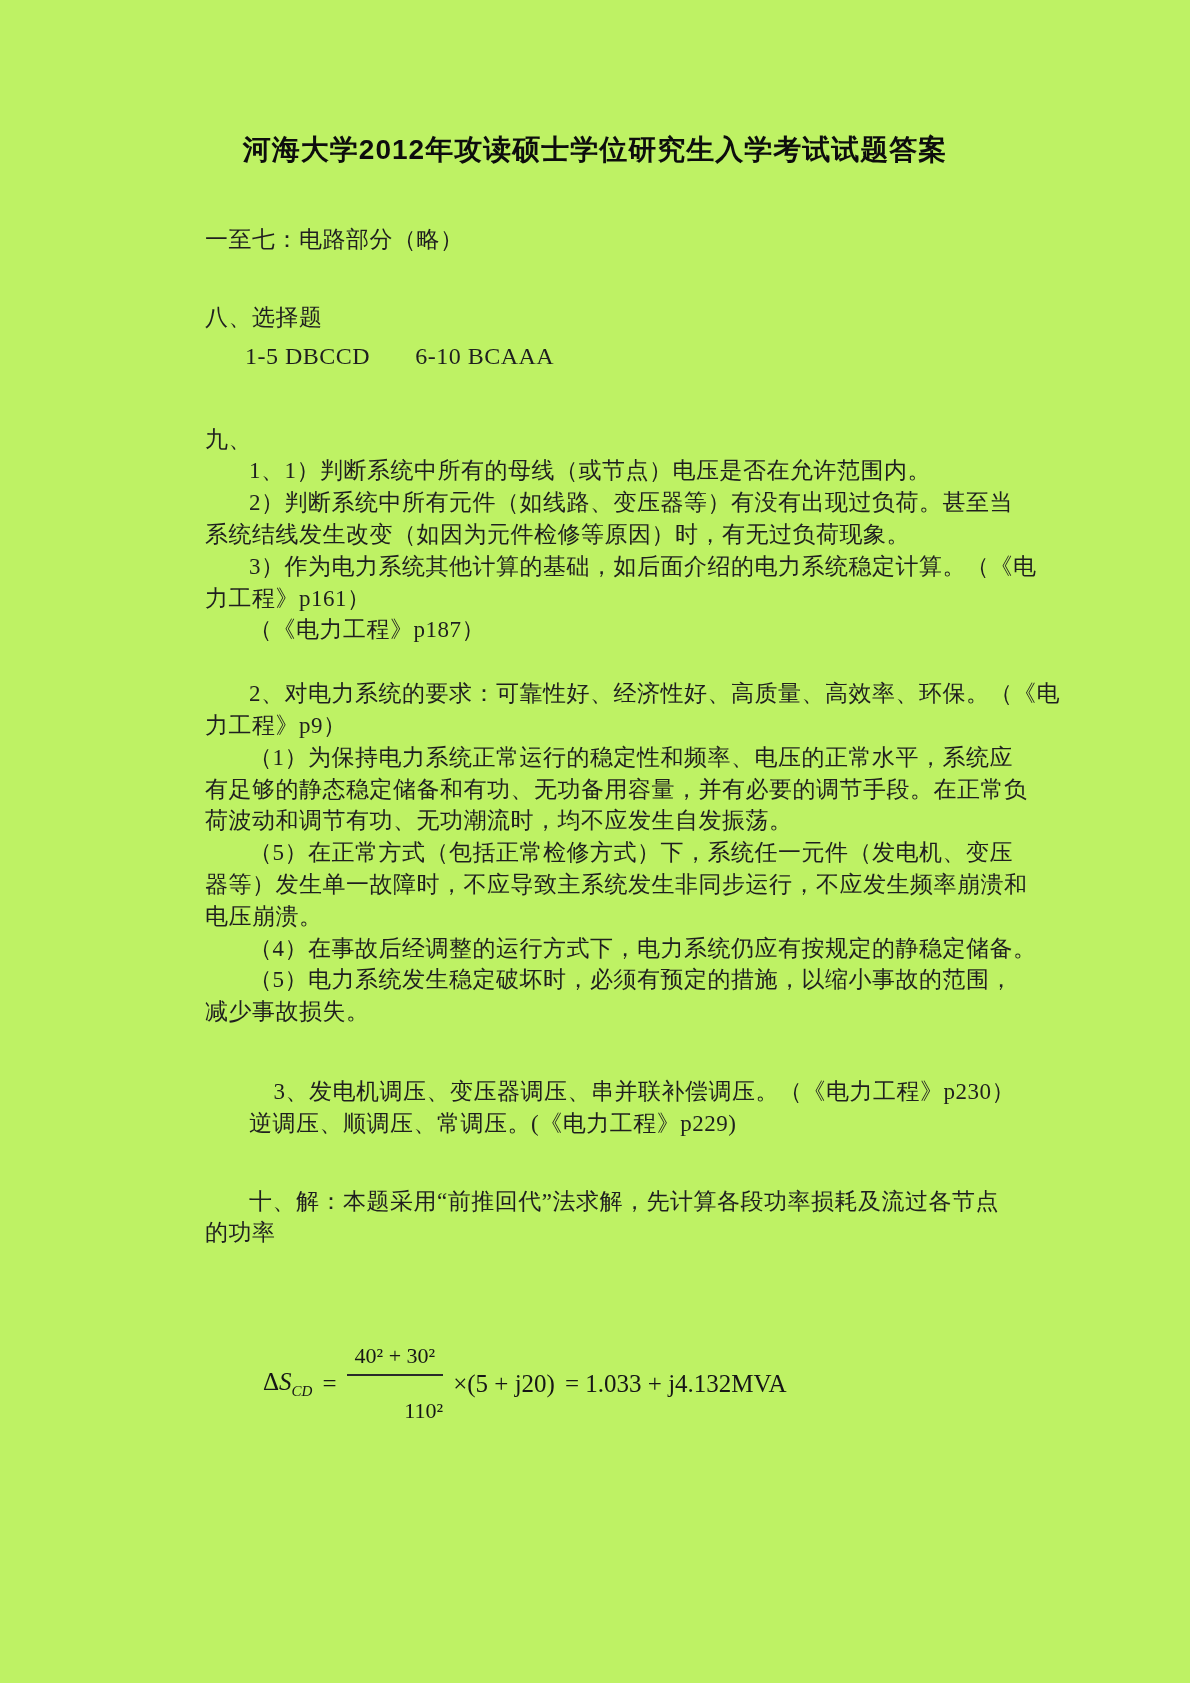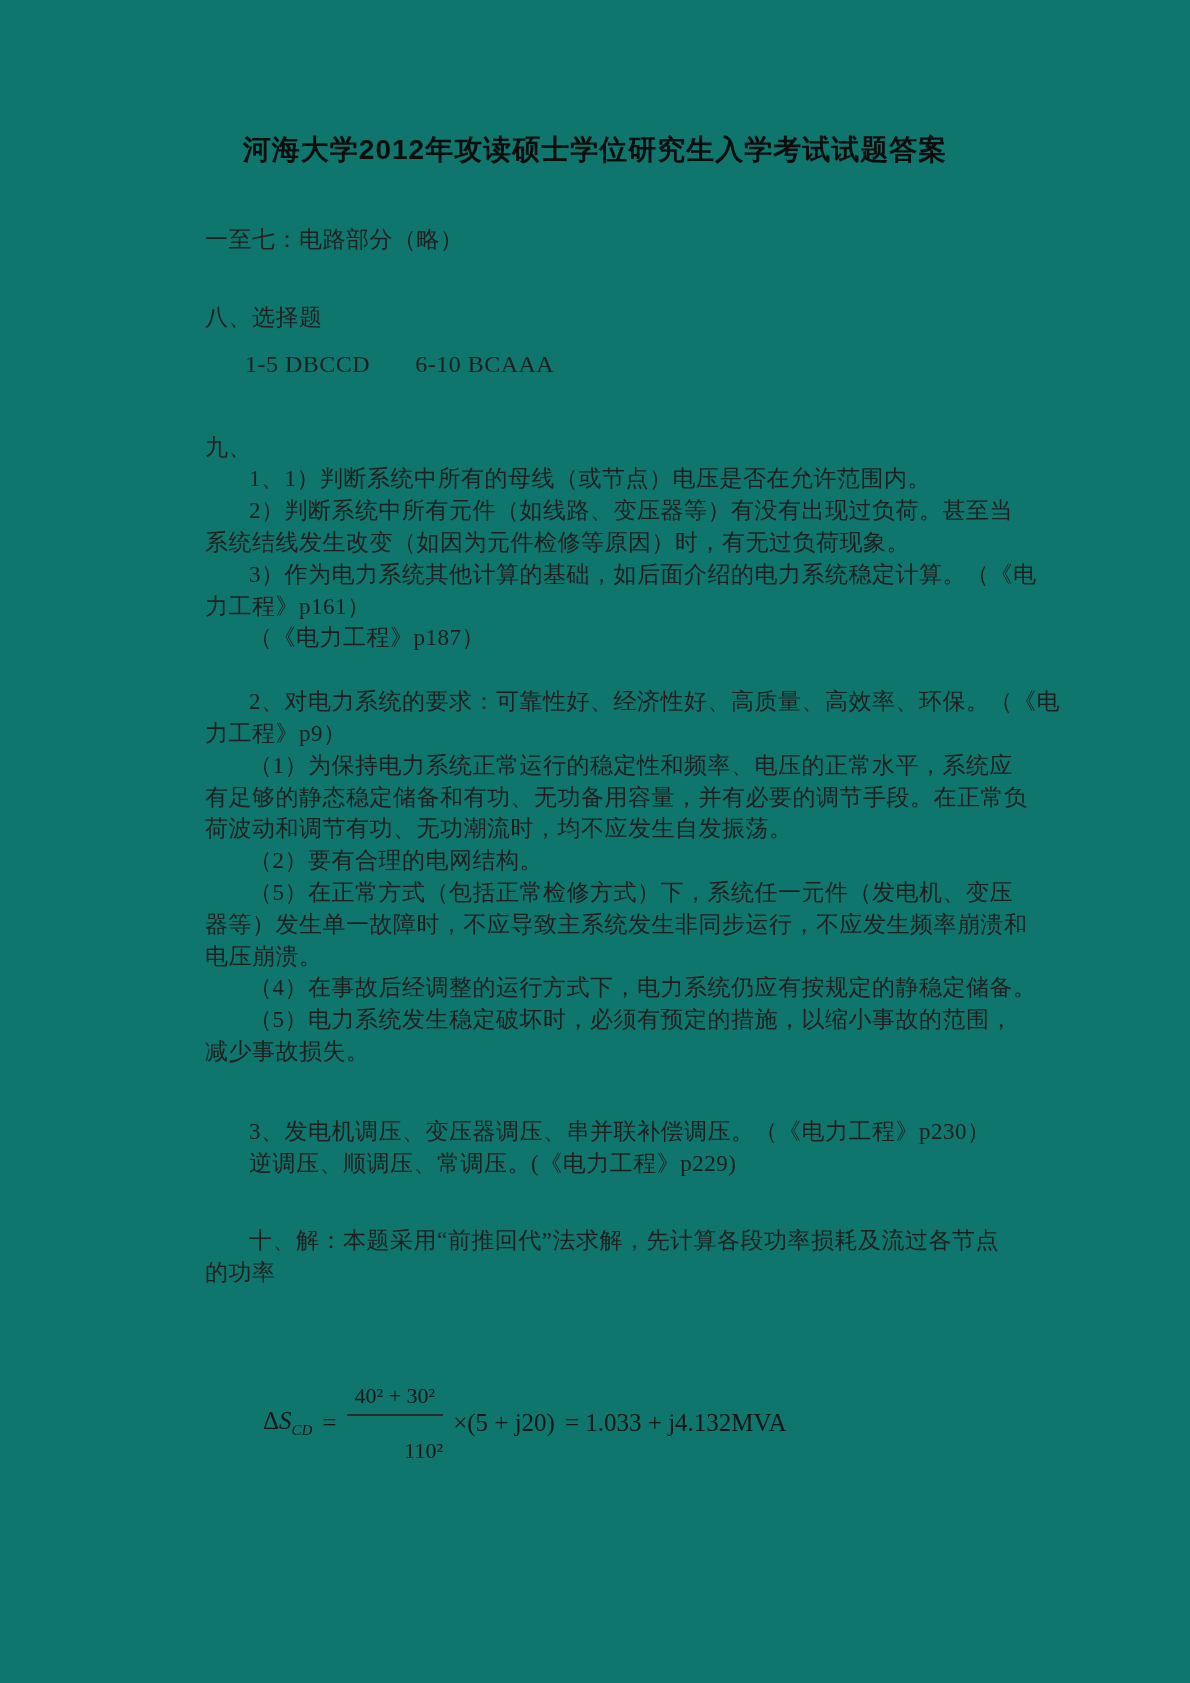--- a/index.html
+++ b/index.html
@@ -4,21 +4,21 @@
 <style>
   html, body {
     margin: 0;
     padding: 0;
     background: #ffffff;
   }
   .page {
     position: relative;
     width: 1190px;
     height: 1683px;
-    background: #0f766e;
+    background: #bef264;
     overflow: hidden;
     font-family: "Liberation Serif", serif;
     color: #1f1f1f;
   }
   .doc-title {
     padding-top: 130px;
     text-align: center;
     font-family: "Liberation Sans", sans-serif;
     font-weight: 700;
     font-size: 28px;
@@ -32,29 +32,29 @@
     font-size: 23px;
   }
   .line {
     line-height: 31.8px;
     height: 31.8px;
     white-space: nowrap;
     letter-spacing: 0.5px;
   }
   .ind { padding-left: 44px; }
   .gap-md { margin-top: 32px; }
-  .gap-lg { margin-top: 48px; }
+  .gap-lg { margin-top: 48px; text-align: right; }
 
   .intro-line { margin-top: 54px; }
   .h8 { margin-top: 46px; }
   .answers-row {
     display: flex;
     gap: 45px;
     padding-left: 40px;
-    margin-top: 14px;
+    margin-top: 6px;
     font-size: 24px;
     line-height: 32px;
     letter-spacing: 0.5px;
   }
   .h9 { margin-top: 52px; }
   .s10 { margin-top: 46px; }
 
   .formula {
     margin-top: 92px;
     padding-left: 58px;
@@ -107,21 +107,20 @@
         <div class="line ind">2）判断系统中所有元件（如线路、变压器等）有没有出现过负荷。甚至当</div>
         <div class="line">系统结线发生改变（如因为元件检修等原因）时，有无过负荷现象。</div>
         <div class="line ind">3）作为电力系统其他计算的基础，如后面介绍的电力系统稳定计算。（《电</div>
         <div class="line">力工程》p161）</div>
         <div class="line ind">（《电力工程》p187）</div>
         <div class="line ind gap-md">2、对电力系统的要求：可靠性好、经济性好、高质量、高效率、环保。（《电</div>
         <div class="line">力工程》p9）</div>
         <div class="line ind">（1）为保持电力系统正常运行的稳定性和频率、电压的正常水平，系统应</div>
         <div class="line">有足够的静态稳定储备和有功、无功备用容量，并有必要的调节手段。在正常负</div>
         <div class="line">荷波动和调节有功、无功潮流时，均不应发生自发振荡。</div>
-        <div class="line ind">（2）要有合理的电网结构。</div>
         <div class="line ind">（5）在正常方式（包括正常检修方式）下，系统任一元件（发电机、变压</div>
         <div class="line">器等）发生单一故障时，不应导致主系统发生非同步运行，不应发生频率崩溃和</div>
         <div class="line">电压崩溃。</div>
         <div class="line ind">（4）在事故后经调整的运行方式下，电力系统仍应有按规定的静稳定储备。</div>
         <div class="line ind">（5）电力系统发生稳定破坏时，必须有预定的措施，以缩小事故的范围，</div>
         <div class="line">减少事故损失。</div>
         <div class="line ind gap-lg">3、发电机调压、变压器调压、串并联补偿调压。（《电力工程》p230）</div>
         <div class="line ind">逆调压、顺调压、常调压。(《电力工程》p229)</div>
       </div>
 

